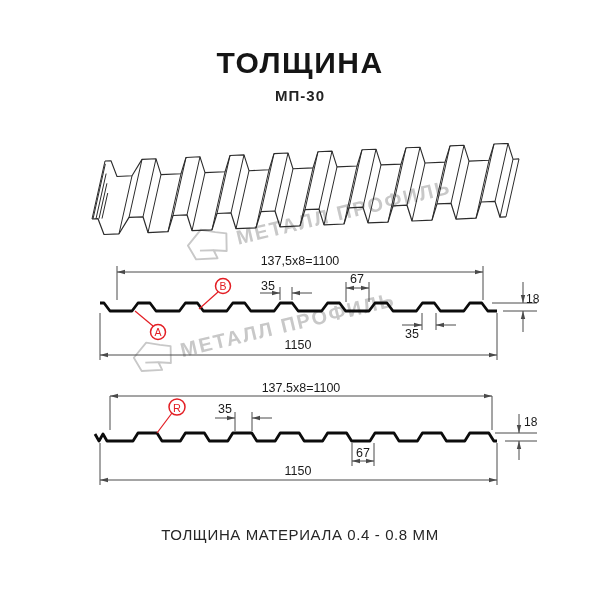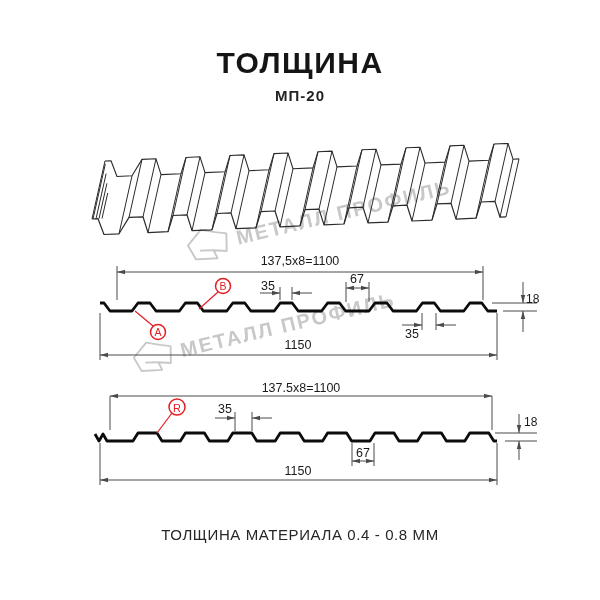--- a/index.html
+++ b/index.html
@@ -21,21 +21,21 @@
   #sec1{position:absolute;left:75px;top:252px;}
   #sec2{position:absolute;left:75px;top:382px;}
   svg text{font-family:"Liberation Sans",sans-serif;}
 </style>
 </head>
 <body>
 
 <div class="page">
 
   <div class="title">ТОЛЩИНА</div>
-  <div class="subtitle">МП-20</div>
+  <div class="subtitle">МП-30</div>
 
   <div class="wm" id="wm1">
     <svg width="46" height="40" viewBox="0 0 48 38">
       <path d="M3,15 L20,2 L34,8 L45,12 L41,30 L28,26 L30,35 L8,31 Z" fill="none" stroke="#c8c8c8" stroke-width="2" stroke-linejoin="round"></path>
       <path d="M28,26 L14,23" fill="none" stroke="#c8c8c8" stroke-width="2"></path>
     </svg>
     <span class="wm-text">МЕТАЛЛ ПРОФИЛЬ</span>
   </div>
 
   <div class="wm" id="wm2">

